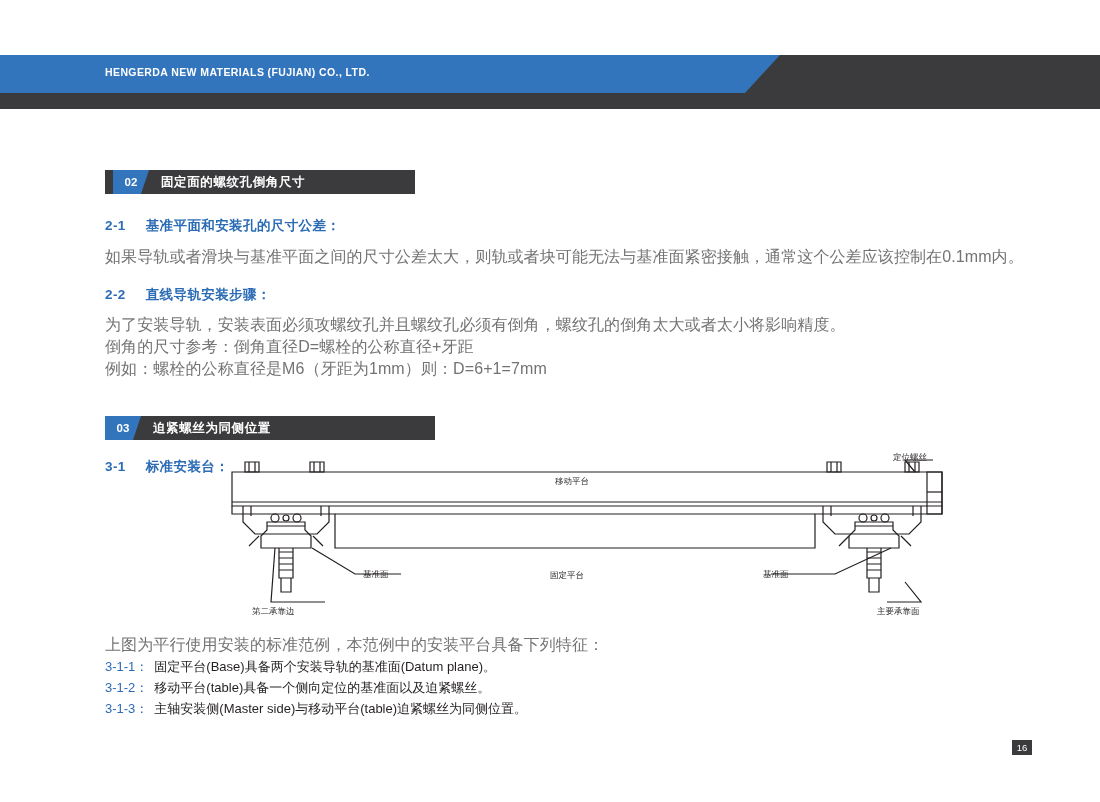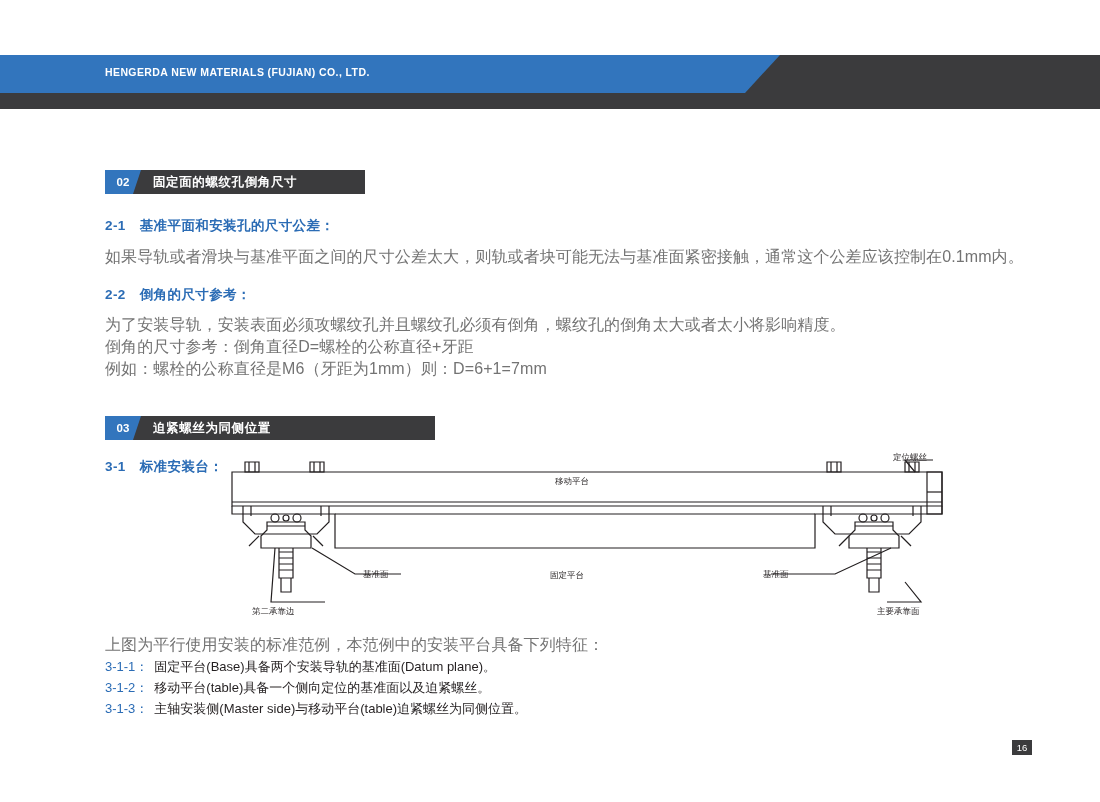--- a/index.html
+++ b/index.html
@@ -73,32 +73,32 @@
     clip-path: polygon(0 0, 36px 0, 28px 24px, 0 24px);
   }
   .sec-bar .sec-label {
     color: #ffffff;
     font-size: 12.5px;
     font-weight: bold;
     margin-left: 12px;
     letter-spacing: 0.6px;
   }
 
-  #sec-bar-02 { left: 105px; top: 170px; width: 260px; }
+  #sec-bar-02 { left: 105px; top: 170px; width: 302px; padding-left: 8px; }
   #sec-bar-03 { left: 105px; top: 416px; width: 330px; }
 
   
   .sub-head {
     position: absolute;
     font-size: 13.5px;
     font-weight: bold;
     color: #2b6cb5;
     letter-spacing: 0.4px;
   }
-  .sub-head .code { margin-right: 14px; }
+  .sub-head .code { margin-right: 20px; }
 
   #sub-2-1 { left: 105px; top: 217px; }
   #sub-2-2 { left: 105px; top: 286px; }
   #sub-3-1 { left: 105px; top: 458px; }
 
   
   .body-text {
     position: absolute;
     font-size: 16px;
     color: #737373;
@@ -163,21 +163,21 @@
   <div class="num-box">02</div>
   <div class="sec-label">固定面的螺纹孔倒角尺寸</div>
 </div>
 
 <div class="sub-head" id="sub-2-1">
   <span class="code">2-1</span><span>基准平面和安装孔的尺寸公差：</span>
 </div>
 <div class="body-text" id="p-2-1">如果导轨或者滑块与基准平面之间的尺寸公差太大，则轨或者块可能无法与基准面紧密接触，通常这个公差应该控制在0.1mm内。</div>
 
 <div class="sub-head" id="sub-2-2">
-  <span class="code">2-2</span><span>倒角的尺寸参考：</span>
+  <span class="code">2-2</span><span>直线导轨安装步骤：</span>
 </div>
 <div class="body-text" id="p-2-2-a">为了安装导轨，安装表面必须攻螺纹孔并且螺纹孔必须有倒角，螺纹孔的倒角太大或者太小将影响精度。</div>
 <div class="body-text" id="p-2-2-b">倒角的尺寸参考：倒角直径D=螺栓的公称直径+牙距</div>
 <div class="body-text" id="p-2-2-c">例如：螺栓的公称直径是M6（牙距为1mm）则：D=6+1=7mm</div>
 
 <div class="sec-bar" id="sec-bar-03">
   <div class="num-box">03</div>
   <div class="sec-label">迫紧螺丝为同侧位置</div>
 </div>
 

